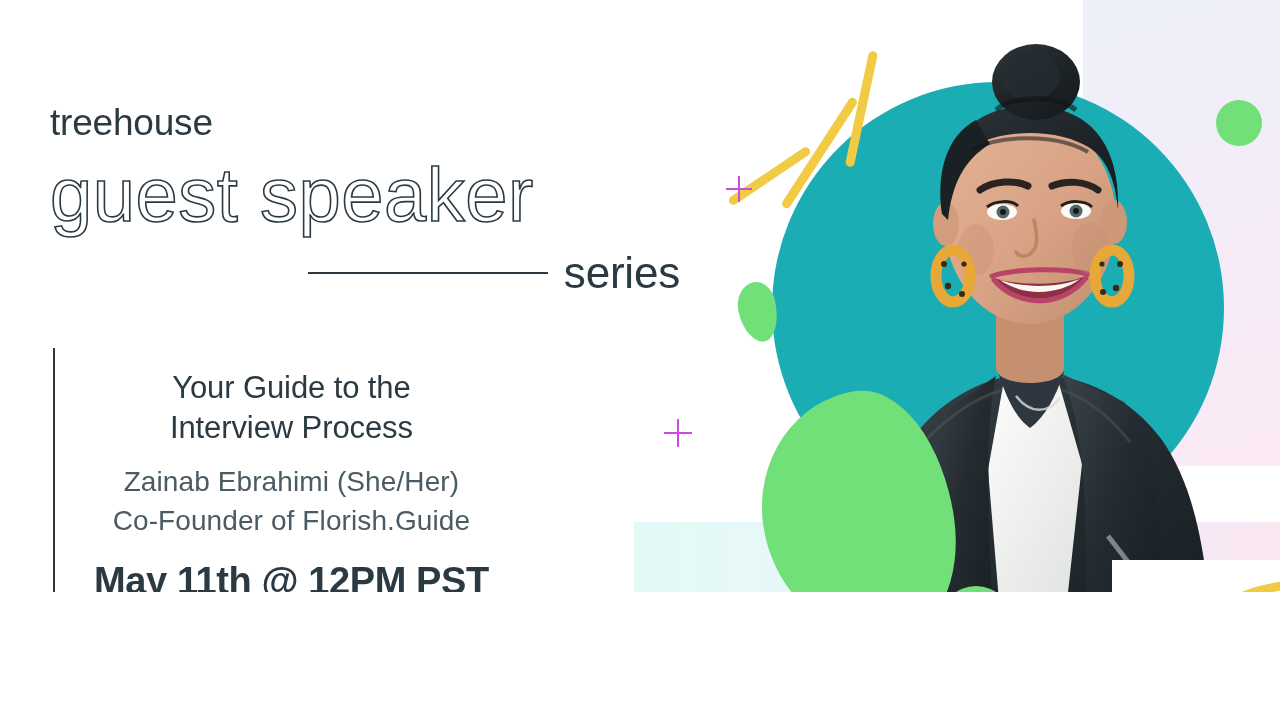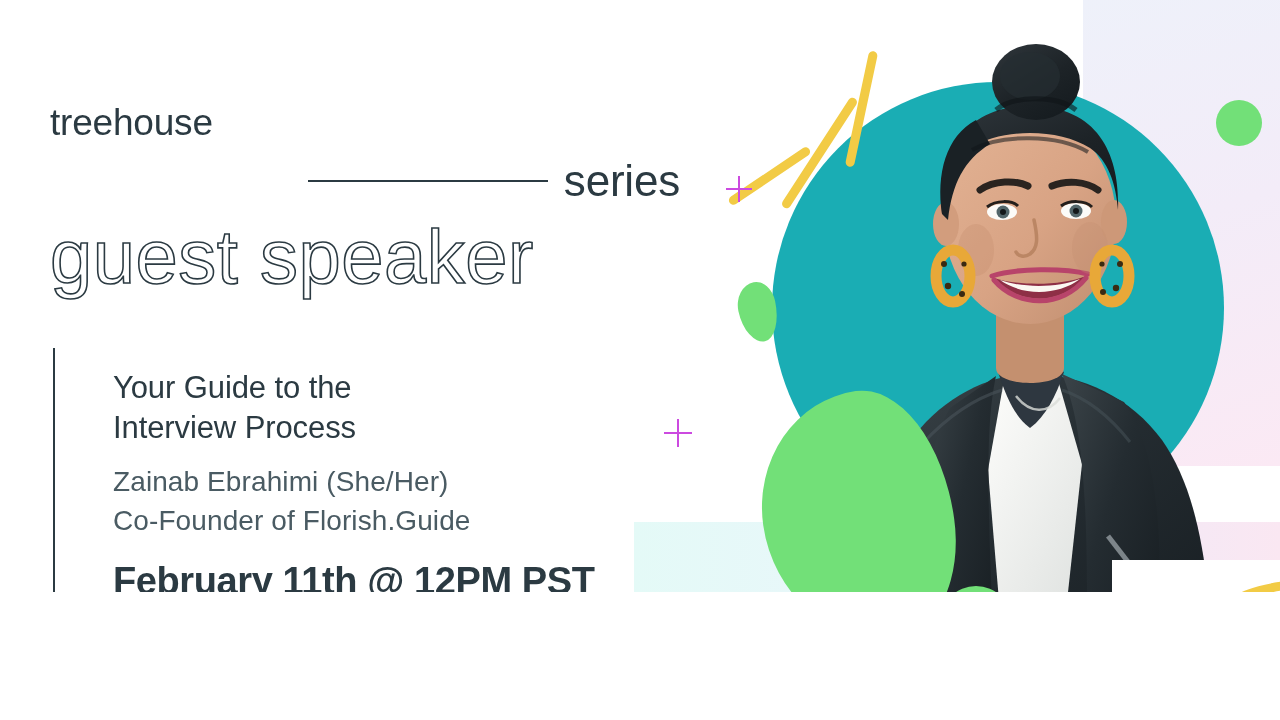--- a/index.html
+++ b/index.html
@@ -92,21 +92,21 @@
     margin-top:18px; margin-left:258px; width:372px;
   }
   #series-rule { flex:1 1 auto; height:2px; background:#2b3a42; }
   #series-label {
     font-size:44px; line-height:1; color:#2b3a42; font-weight:400; letter-spacing:-0.2px;
   }
 
   
   #details { position:absolute; left:53px; top:348px; height:254px; display:flex; }
   #details-rule { width:2px; background:#2b3a42; flex:0 0 auto; }
-  #details-body { padding-left:58px; padding-top:20px; }
+  #details-body { padding-left:39px; padding-top:20px;text-align:center; }
   #talk-title {
     font-size:31px; line-height:1.28; color:#2b3a42; font-weight:400; letter-spacing:-0.1px;
     white-space:pre-line;
   }
   #speaker-name, #speaker-role {
     font-size:28px; line-height:1.38; color:#4a5b63; font-weight:400; letter-spacing:0.1px;
   }
   #speaker-name { margin-top:16px; }
   #event-datetime {
     margin-top:20px;
@@ -241,31 +241,31 @@
       <path d="M4 80 C 30 80 40 58 62 40 C 80 25 96 20 122 16" stroke="#f2cb45" stroke-width="9" stroke-linecap="round" fill="none"></path>
       <path d="M34 96 C 58 96 70 74 92 56 C 108 42 116 38 124 36" stroke="#f2cb45" stroke-width="9" stroke-linecap="round" fill="none"></path>
     </svg>
   </div>
 
   <div class="plus" id="plus-top"></div>
   <div class="plus" id="plus-mid"></div>
 
   <div id="brand-block">
     <div id="brand-wordmark">treehouse</div>
+    <div id="headline-outline">guest speaker</div>
     <div id="series-row">
       <div id="series-rule"></div>
       <div id="series-label">series</div>
     </div>
-    <div id="headline-outline">guest speaker</div>
   </div>
 
   <div id="details">
     <div id="details-rule"></div>
     <div id="details-body">
       <div id="talk-title">Your Guide to the
 Interview Process</div>
       <div id="speaker-name">Zainab Ebrahimi (She/Her)</div>
       <div id="speaker-role">Co-Founder of Florish.Guide</div>
-      <div id="event-datetime">February 11th @ 12PM PST</div>
+      <div id="event-datetime">May 11th @ 12PM PST</div>
     </div>
   </div>
 
 </div>
 
 </body></html>

